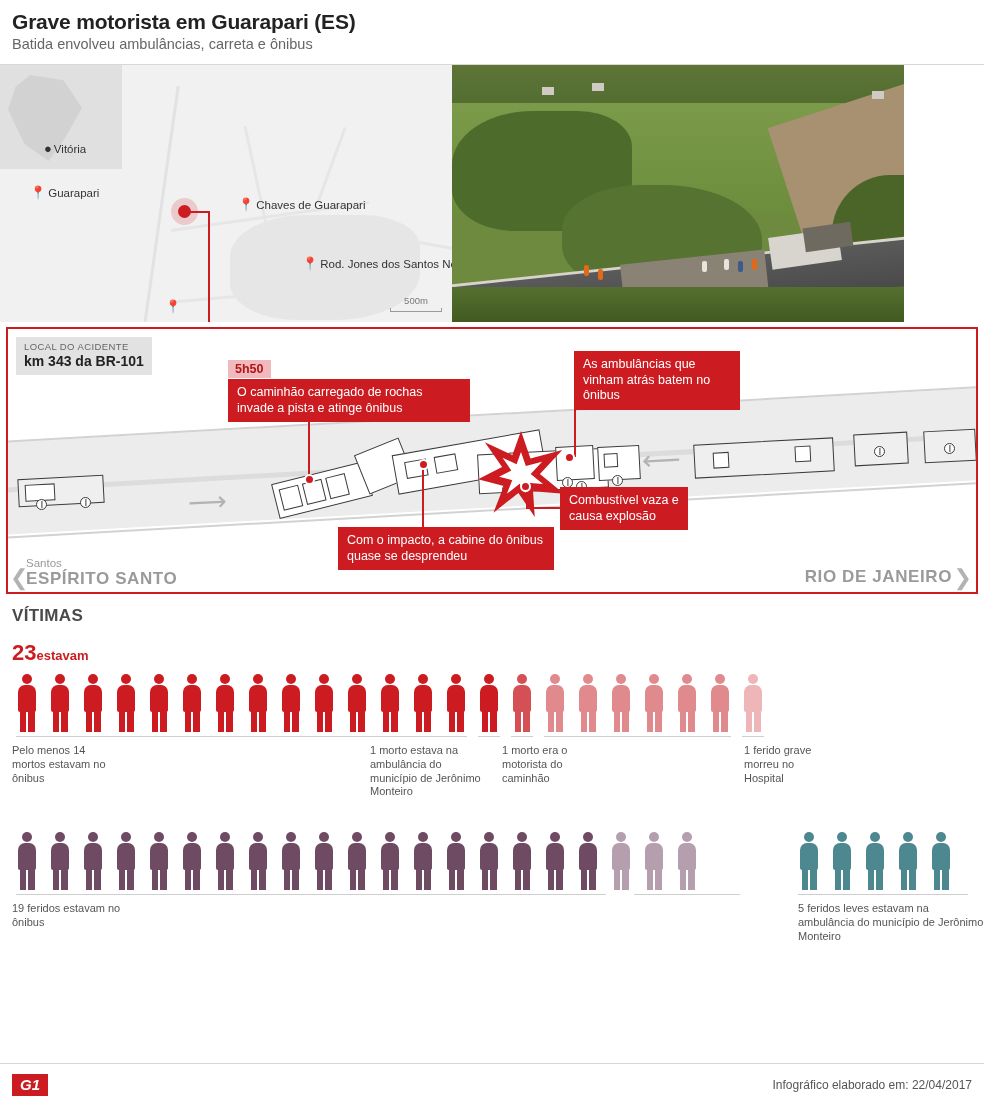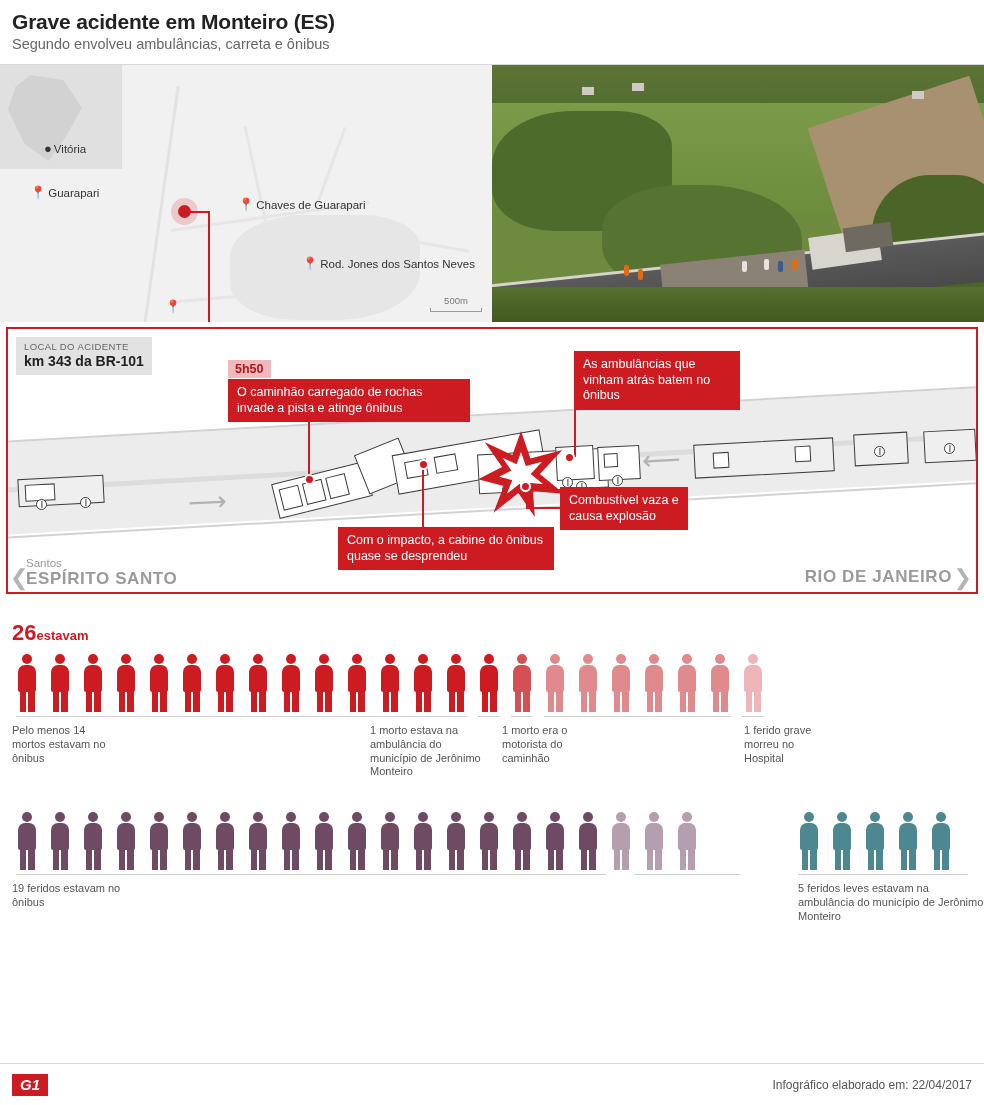--- a/index.html
+++ b/index.html
@@ -24,21 +24,21 @@
     letter-spacing: -0.2px;
   }
   .header .sub {
     margin-top: 2px;
     font-size: 14.5px;
     color: #666;
   }
   .hr-top { height: 1px; background: #d8d8d8; margin: 6px 0 0 0; }
 
   
-  .toprow { display: flex; width: 984px; height: 257px; }
+  .toprow { display: flex; width: 904px; height: 257px; }
   .map {
     position: relative;
     width: 492px; height: 257px;
     background: #f1f1f1;
     overflow: hidden;
   }
   .map .roadline {
     position: absolute;
     background: #e2e2e2;
   }
@@ -264,22 +264,22 @@
   }
   .credit {
     position: absolute; right: 12px; top: 14px;
     font-size: 12px; color: #555;
   }
 </style>
 </head>
 <body>
 
 <div class="header">
-  <h1>Grave acidente em Monteiro (ES)</h1>
-  <div class="sub">Segundo envolveu ambulâncias, carreta e ônibus</div>
+  <h1>Grave motorista em Guarapari (ES)</h1>
+  <div class="sub">Batida envolveu ambulâncias, carreta e ônibus</div>
 </div>
 <div class="hr-top"></div>
 
 <div class="toprow">
 
   <div class="map">
     <div class="urban" style="left:230px; top:150px; width:190px; height:105px;"></div>
     <div class="roadline" style="left:160px; top:20px; width:3px; height:240px; transform:rotate(8deg);"></div>
     <div class="roadline thin" style="left:170px; top:150px; width:200px; height:3px; transform:rotate(-8deg);"></div>
     <div class="roadline thin" style="left:255px; top:60px; width:3px; height:110px; transform:rotate(-12deg);"></div>
@@ -424,24 +424,25 @@
     <div class="big">ESPÍRITO SANTO</div>
   </div>
   <div class="arrow-gray" style="left:2px; top:238px; font-size:22px;">❮</div>
   <div class="dirlabel" style="right:24px; top:238px; position:absolute;">
     <div class="big">RIO DE JANEIRO</div>
   </div>
   <div class="arrow-gray" style="right:4px; top:238px; font-size:22px; position:absolute;">❯</div>
 </div>
 
 <div class="victims">
+  <h2>VÍTIMAS</h2>
 
   <div class="block">
     <div class="bignum">
-      <span>26</span><span class="unit">estavam</span>
+      <span>23</span><span class="unit">estavam</span>
     </div>
     <div class="figrow" id="deaths-figs">
         <div class="fig" style="left: 4px;">
           <div class="head" style="background:#cc1b21"></div>
           <div class="body" style="background:#cc1b21"></div>
           <div class="legL" style="background:#cc1b21"></div>
           <div class="legR" style="background:#cc1b21"></div>
         </div>
         <div class="fig" style="left: 37px;">
           <div class="head" style="background:#cc1b21"></div>

